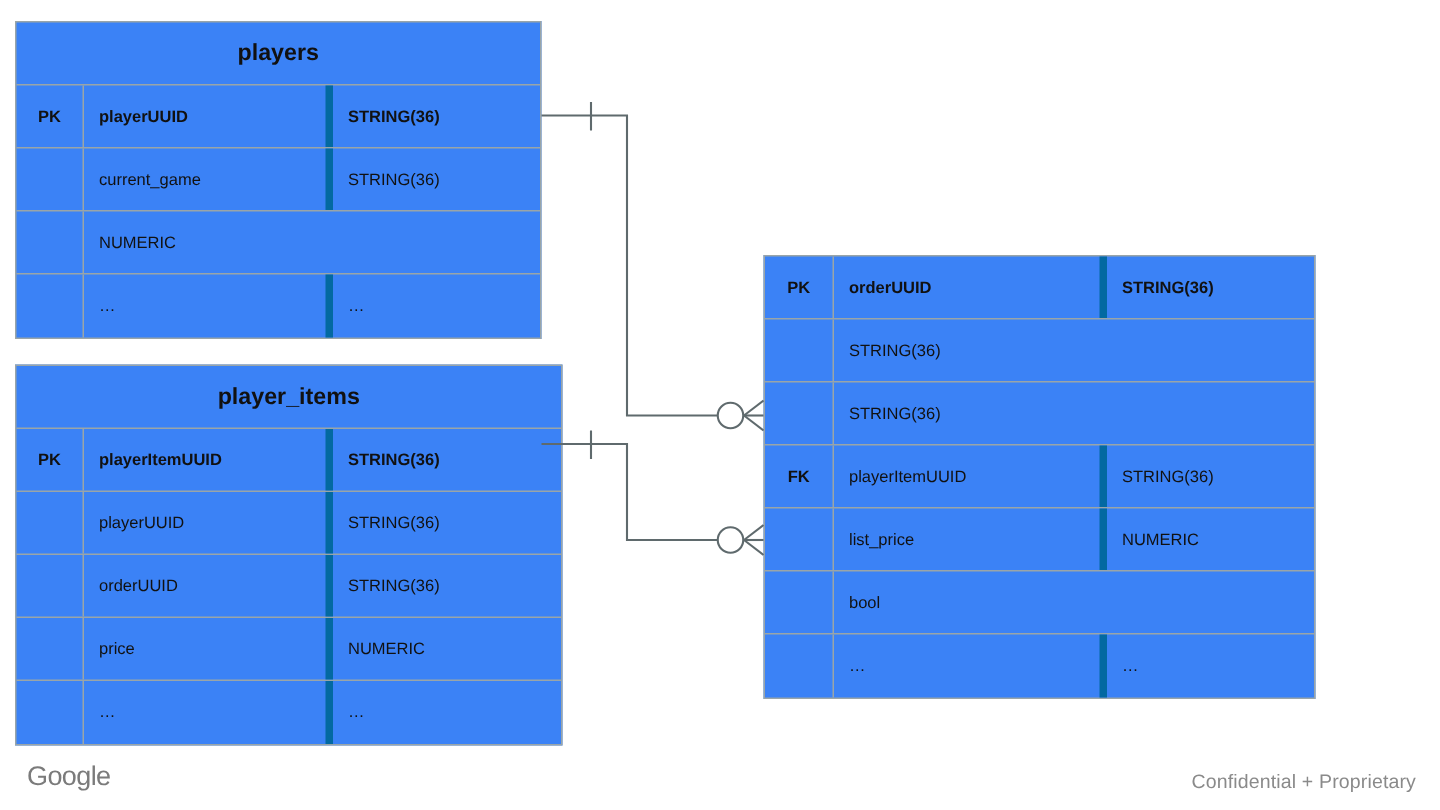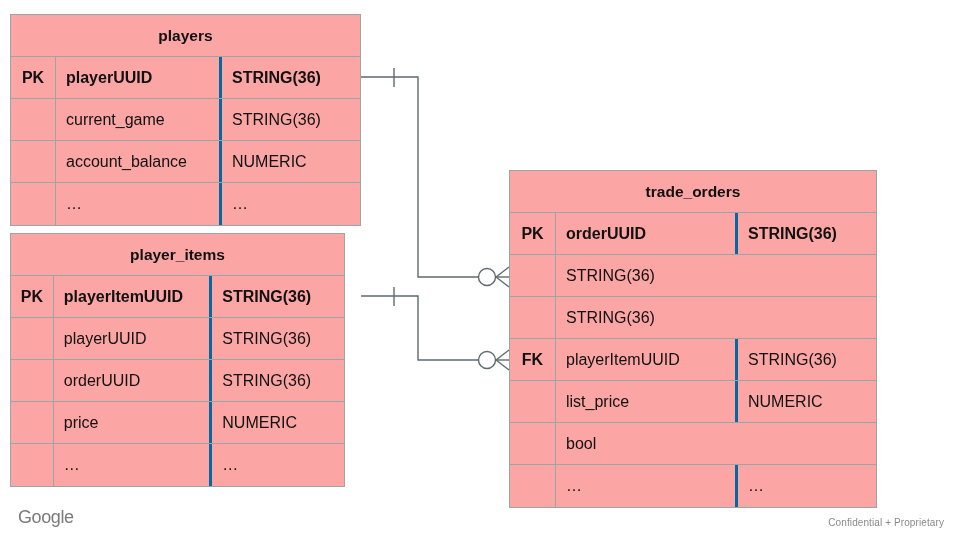--- a/index.html
+++ b/index.html
@@ -18,21 +18,21 @@
   #canvas {
     position: absolute;
     left: 0; top: 0;
     width: 960px;
     height: 540px;
   }
 
   
   .entity {
     position: absolute;
-    background: #fca5a5;
+    background: #3b82f6;
     border: 1px solid #9aa5a8;
     border-collapse: collapse;
   }
   .ent-title {
     height: 42px;
     line-height: 42px;
     text-align: center;
     font-weight: bold;
     font-size: 15.5px;
     color: #111111;
@@ -42,51 +42,51 @@
   }
   .ent-row {
     height: 42px;
     display: flex;
     border-bottom: 1px solid #9aa5a8;
   }
   .ent-row.last { border-bottom: none; }
   .c-key, .c-name, .c-type {
     display: flex;
     align-items: center;
-    font-size: 16px;
+    font-size: 11px;
     color: #111111;
     white-space: nowrap;
     overflow: hidden;
     padding-left: 10px;
   }
   .c-key {
     justify-content: center;
     padding-left: 0;
     font-weight: bold;
     border-right: 1px solid #9aa5a8;
   }
   .c-name {
-    border-right: 3px solid #0369a1;
+    border-right: 5px solid #0369a1;
   }
   .ent-row.pk .c-name,
   .ent-row.pk .c-type { font-weight: bold; }
 
   
   .narrow .c-key  { width: 45px; }
   .narrow .c-name { width: 166px; }
   .narrow .c-type { width: 138px; }
 
   
   .wide .c-key  { width: 46px; }
   .wide .c-name { width: 182px; }
   .wide .c-type { width: 138px; }
 
   
   #ent-players      { left: 10px;  top: 14px;  width: 351px; }
-  #ent-player-items { left: 10px;  top: 233px; width: 335px; }
+  #ent-player-items { left: 10px;  top: 243px; width: 365px; }
   #ent-trade-orders { left: 509px; top: 170px; width: 368px; }
 
   
   #connectors {
     position: absolute;
     left: 0; top: 0;
     width: 960px; height: 540px;
     pointer-events: none;
   }
   #connectors line, #connectors path, #connectors circle {
@@ -103,21 +103,21 @@
     bottom: 12px;
     font-family: "Liberation Sans", sans-serif;
     font-size: 18px;
     letter-spacing: -0.4px;
     color: #7b7b7b;
   }
   #footer-confidential {
     position: absolute;
     right: 16px;
     bottom: 12px;
-    font-size: 10px;
+    font-size: 13px;
     color: #8a8a8a;
     letter-spacing: 0.1px;
   }
 </style>
 </head>
 <body>
 
 <div id="canvas">
 
   <div class="entity narrow" id="ent-players">
@@ -128,21 +128,20 @@
       <div class="c-name">playerUUID</div>
       <div class="c-type">STRING(36)</div>
     </div>
     <div class="ent-row">
       <div class="c-key"></div>
       <div class="c-name">current_game</div>
       <div class="c-type">STRING(36)</div>
     </div>
     <div class="ent-row">
       <div class="c-key"></div>
-      <div class="c-name">account_balance</div>
       <div class="c-type">NUMERIC</div>
     </div>
     <div class="ent-row last">
       <div class="c-key"></div>
       <div class="c-name">…</div>
       <div class="c-type">…</div>
     </div>
   </div>
 
   <div class="entity narrow" id="ent-player-items">
@@ -169,21 +168,20 @@
       <div class="c-type">NUMERIC</div>
     </div>
     <div class="ent-row last">
       <div class="c-key"></div>
       <div class="c-name">…</div>
       <div class="c-type">…</div>
     </div>
   </div>
 
   <div class="entity wide" id="ent-trade-orders">
-    <div class="ent-title">trade_orders</div>
 
     <div class="ent-row pk">
       <div class="c-key">PK</div>
       <div class="c-name">orderUUID</div>
       <div class="c-type">STRING(36)</div>
     </div>
     <div class="ent-row">
       <div class="c-key"></div>
       <div class="c-type">STRING(36)</div>
     </div>

